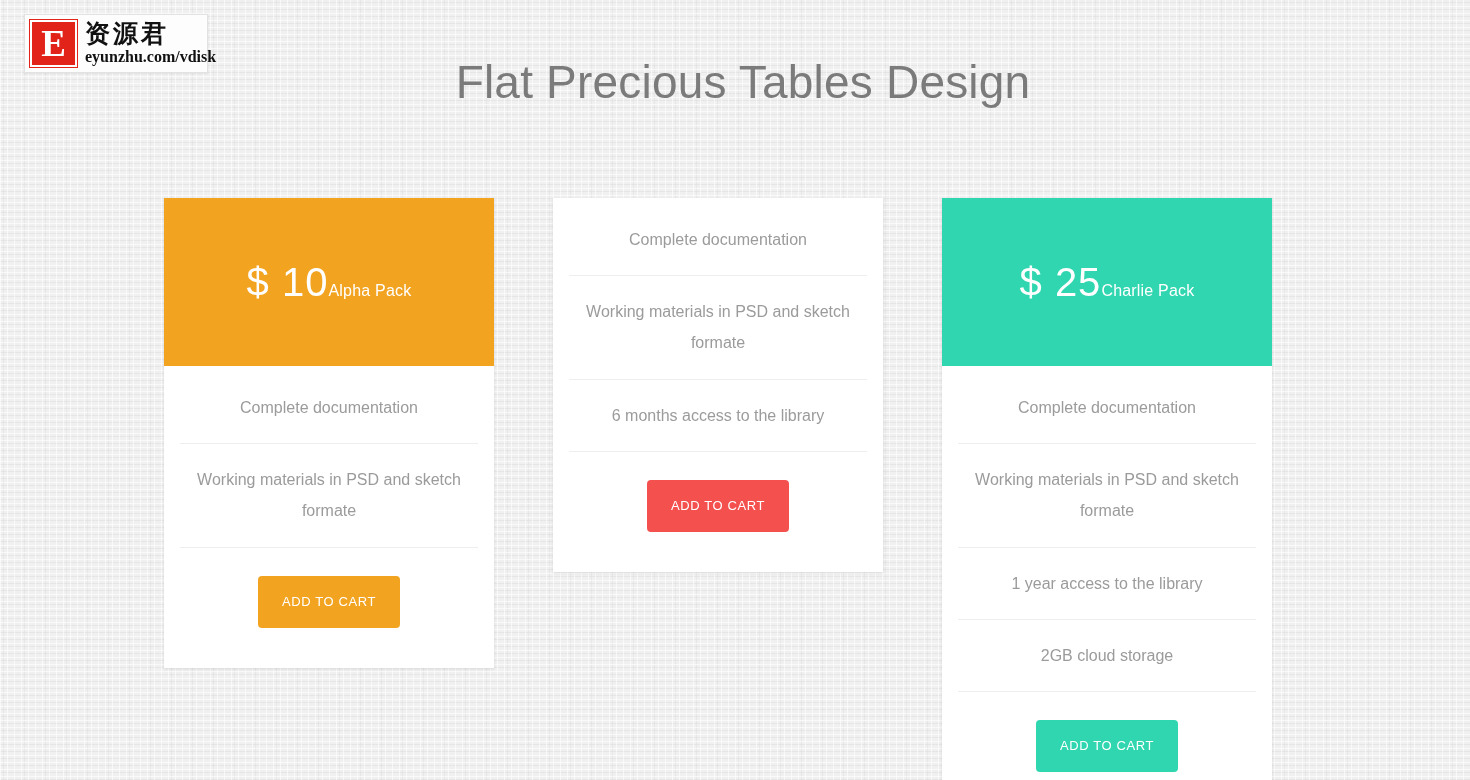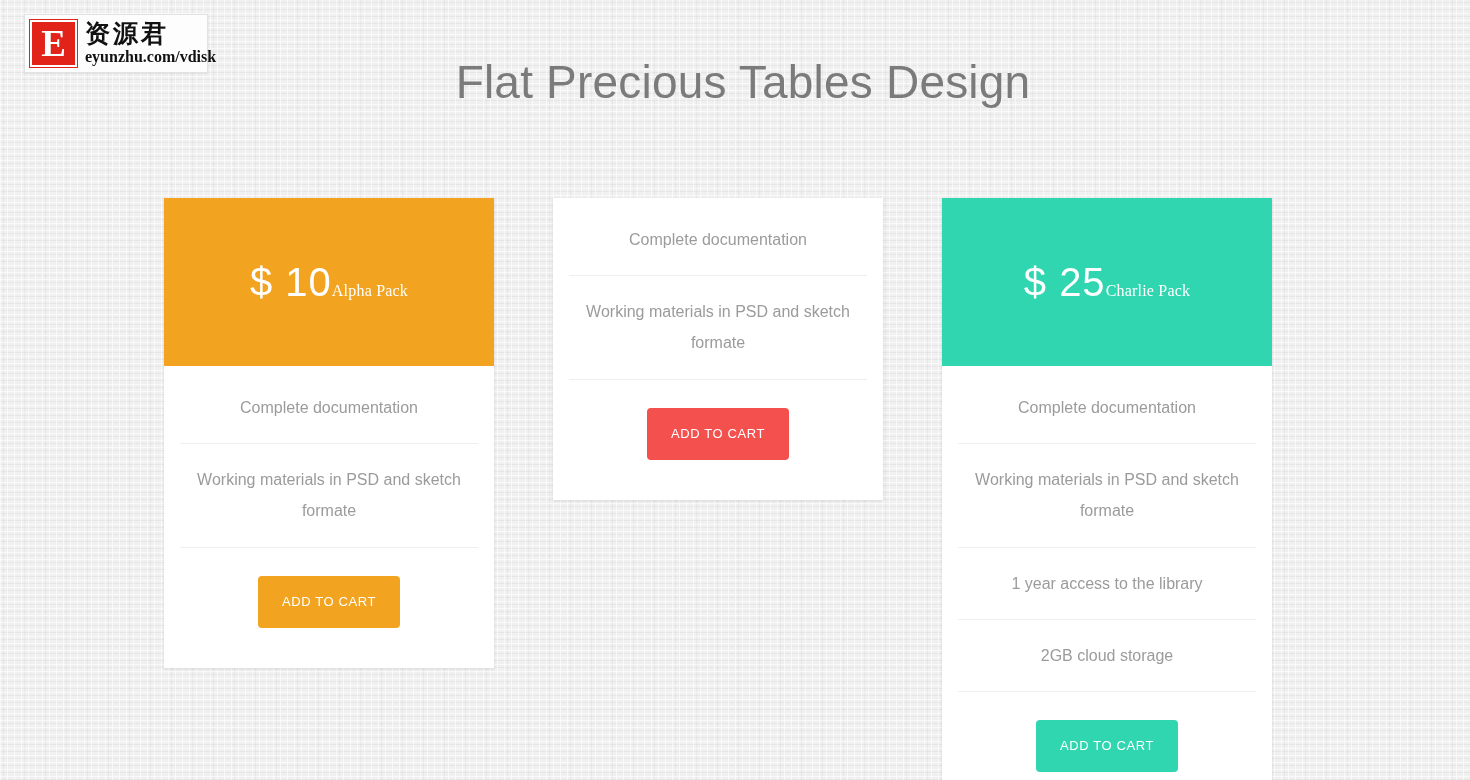--- a/index.html
+++ b/index.html
@@ -117,21 +117,20 @@
     font-size: 40px;
     font-weight: normal;
     line-height: 1;
     letter-spacing: 1px;
   }
   .card-name {
     font-size: 16px;
     font-weight: normal;
     margin-top: 18px;
     letter-spacing: 0.2px;
-    font-family: Liberation Serif, serif;
   }
 
   .card-body {
     padding: 0 16px 40px 16px;
     border-radius: 30px;
   }
 
   .feature {
     font-size: 16px;
     color: #9b9b9b;
@@ -189,20 +188,21 @@
       <div class="cart-wrap">
         <button class="btn-cart" style="background: rgb(242, 163, 31);">ADD TO CART</button>
       </div>
     </div>
   </div>
 
   <div class="card">
     <div class="card-body">
       <div class="feature">Complete documentation</div>
       <div class="feature">Working materials in PSD and sketch formate</div>
+      <div class="feature">6 months access to the library</div>
       <div class="cart-wrap">
         <button class="btn-cart" style="background: rgb(244, 81, 78);">ADD TO CART</button>
       </div>
     </div>
   </div>
 
   <div class="card">
     <div class="card-head" style="background: rgb(47, 214, 176);">
       <div class="card-price">$ 25</div>
       <div class="card-name">Charlie Pack</div>

